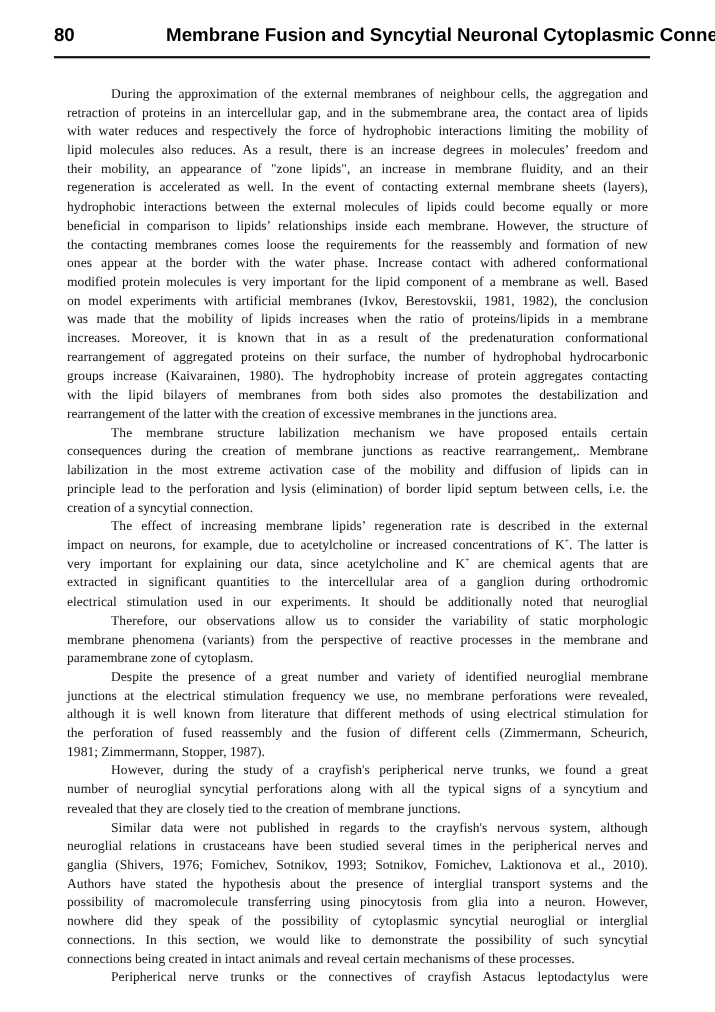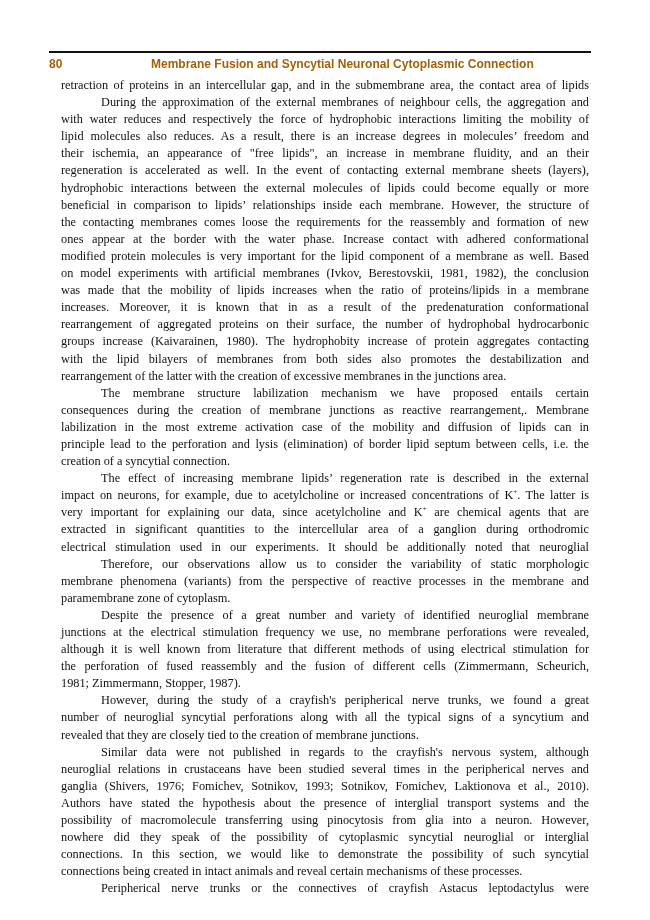--- a/index.html
+++ b/index.html
@@ -1,19 +1,19 @@
 <!DOCTYPE html>
 <html><head>
 <meta charset="utf-8">
 <style>
   html, body { margin: 0; padding: 0; background: #ffffff; }
   body { width: 650px; height: 920px; position: relative; overflow: hidden; }
   .header {
     position: absolute; left: 49px; top: 22px; width: 542px; height: 20px;
-    font-family: "Liberation Sans", sans-serif; font-weight: bold; font-size: 12px; color: #a16207; margin-top: 35px;
+    font-family: "Liberation Sans", sans-serif; font-weight: bold; font-size: 17px; color: #000000;
   }
   .page-num { position: absolute; left: 0; top: 0; }
   .running-title { position: absolute; left: 62px; top: 0; white-space: nowrap; padding-left: 40px; }
   .rule { position: absolute; left: 49px; top: 51px; width: 542px; height: 1.5px; background: #111; }
   .body-text {
     position: absolute; left: 61px; top: 77px; width: 528px;
     font-family: "Liberation Serif", serif; font-size: 12.3px; color: #111;
   }
   .line { height: 17.1px; line-height: 17.1px; white-space: nowrap; }
   .line.justify { text-align: justify; text-align-last: justify; }
@@ -23,25 +23,25 @@
 </head>
 <body>
 
 <div class="header">
   <span class="page-num">80</span>
   <span class="running-title">Membrane Fusion and Syncytial Neuronal Cytoplasmic Connection</span>
 </div>
 <div class="rule"></div>
 
 <div class="body-text" id="body-text">
+    <div class="line justify indent">During the approximation of the external membranes of neighbour cells, the aggregation and</div>
     <div class="line justify">retraction of proteins in an intercellular gap, and in the submembrane area, the contact area of lipids</div>
-    <div class="line justify indent">During the approximation of the external membranes of neighbour cells, the aggregation and</div>
     <div class="line justify">with water reduces and respectively the force of hydrophobic interactions limiting the mobility of</div>
     <div class="line justify">lipid molecules also reduces. As a result, there is an increase degrees in molecules’ freedom and</div>
-    <div class="line justify">their ischemia, an appearance of "free lipids", an increase in membrane fluidity, and an their</div>
+    <div class="line justify">their mobility, an appearance of "zone lipids", an increase in membrane fluidity, and an their</div>
     <div class="line justify">regeneration is accelerated as well. In the event of contacting external membrane sheets (layers),</div>
     <div class="line justify">hydrophobic interactions between the external molecules of lipids could become equally or more</div>
     <div class="line justify">beneficial in comparison to lipids’ relationships inside each membrane. However, the structure of</div>
     <div class="line justify">the contacting membranes comes loose the requirements for the reassembly and formation of new</div>
     <div class="line justify">ones appear at the border with the water phase. Increase contact with adhered conformational</div>
     <div class="line justify">modified protein molecules is very important for the lipid component of a membrane as well. Based</div>
     <div class="line justify">on model experiments with artificial membranes (Ivkov, Berestovskii, 1981, 1982), the conclusion</div>
     <div class="line justify">was made that the mobility of lipids increases when the ratio of proteins/lipids in a membrane</div>
     <div class="line justify">increases. Moreover, it is known that in as a result of the predenaturation conformational</div>
     <div class="line justify">rearrangement of aggregated proteins on their surface, the number of hydrophobal hydrocarbonic</div>

